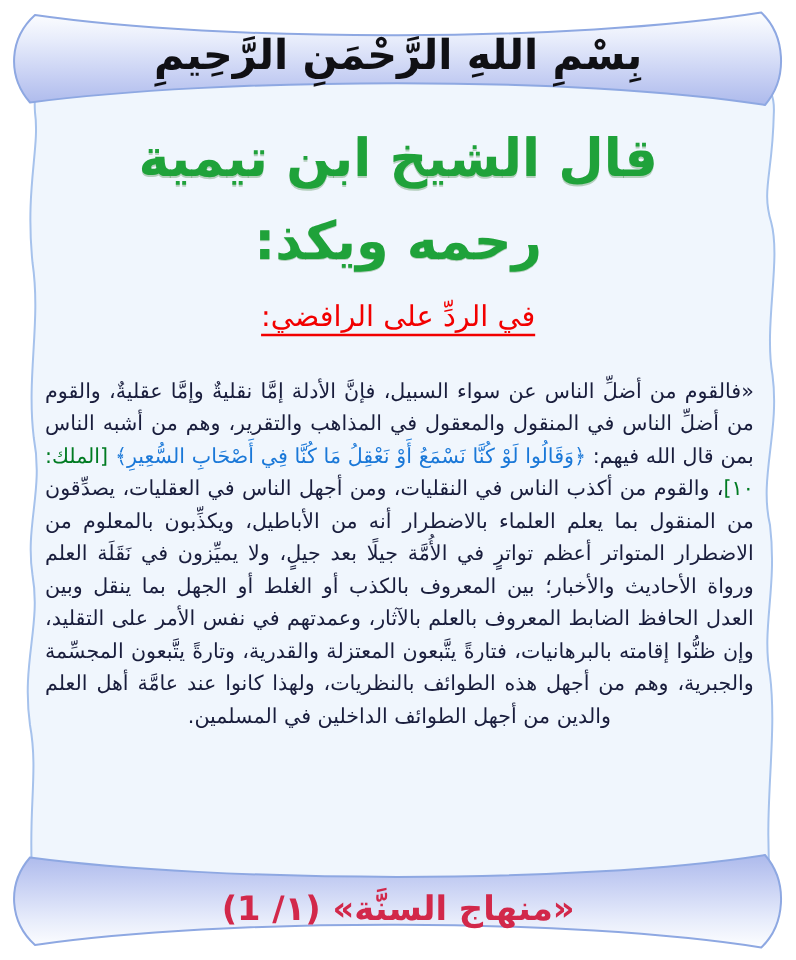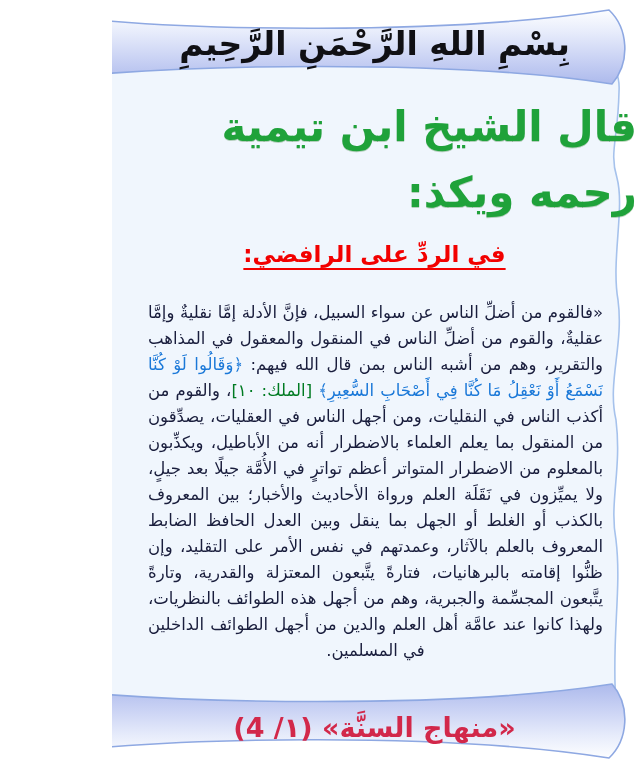--- a/index.html
+++ b/index.html
@@ -1,18 +1,18 @@
 <!DOCTYPE html>
 <html lang="ar" dir="rtl" style="--title-green: #1fa23a; --heading-red: #f20000; --verse-blue: #1a78d8; --reference-green: #007b22; --body-navy: #191d3c; --footer-crimson: #d2284a; --scroll-blue: #b3c0ee; --parchment-blue: #f0f6fd; --ink-black: #101014;"><head>
 <meta charset="utf-8">
 <style>
   html,body{margin:0;padding:0;background:#ffffff;}
   #page{
     position:relative;
-    width:525px;height:768px;
+    width:637px;height:768px;
     background:#ffffff;
     overflow:hidden;
     font-family:"DejaVu Sans",sans-serif;
     direction:rtl;
   }
   #decor{position:absolute;inset:0;width:637px;height:768px;}
   .layer{position:absolute;left:0;right:0;text-align:center;}
 
   #bismillah{
     top:24px;
@@ -21,26 +21,25 @@
     color:var(--ink-black);
     letter-spacing:1px;
   }
   #title{
     top:94px;
     font-size:42px;
     line-height:66px;
     font-weight:bold;
     color:var(--title-green);
     text-shadow:0 1px 0 rgba(0,90,0,0.25);
-    text-align:right;
   }
   #subtitle{
     top:241px;
     font-size:23px;
-    font-weight:bold;
+    font-weight:normal;
     color:var(--heading-red);
   }
   #subtitle span{
     text-decoration:underline;
     text-underline-offset:6px;
     text-decoration-thickness:2px;
   }
   #body{
     position:absolute;
     top:283px;right:34px;left:36px;height:416px;
@@ -118,15 +117,15 @@
   </div>
 
   <div id="subtitle" class="layer">
     <span>في الردِّ على الرافضي:</span>
   </div>
 
   <p id="body">
     <span>«فالقوم من أضلِّ الناس عن سواء السبيل، فإنَّ الأدلة إمَّا نقليةٌ وإمَّا عقليةٌ، والقوم من أضلِّ الناس في المنقول والمعقول في المذاهب والتقرير، وهم من أشبه الناس بمن قال الله فيهم: </span><span class="verse">﴿وَقَالُوا لَوْ كُنَّا نَسْمَعُ أَوْ نَعْقِلُ مَا كُنَّا فِي أَصْحَابِ السُّعِيرِ﴾</span><span class="ref"> [الملك: ١٠]</span><span>، والقوم من أكذب الناس في النقليات، ومن أجهل الناس في العقليات، يصدِّقون من المنقول بما يعلم العلماء بالاضطرار أنه من الأباطيل، ويكذِّبون بالمعلوم من الاضطرار المتواتر أعظم تواترٍ في الأُمَّة جيلًا بعد جيلٍ، ولا يميِّزون في نَقَلَة العلم ورواة الأحاديث والأخبار؛ بين المعروف بالكذب أو الغلط أو الجهل بما ينقل وبين العدل الحافظ الضابط المعروف بالعلم بالآثار، وعمدتهم في نفس الأمر على التقليد، وإن ظنُّوا إقامته بالبرهانيات، فتارةً يتَّبعون المعتزلة والقدرية، وتارةً يتَّبعون المجسِّمة والجبرية، وهم من أجهل هذه الطوائف بالنظريات، ولهذا كانوا عند عامَّة أهل العلم والدين من أجهل الطوائف الداخلين في المسلمين.</span>
   </p>
 
-  <div id="footer" class="layer">«منهاج السنَّة» (١/ 4)</div>
+  <div id="footer" class="layer">«منهاج السنَّة» (١/ 1)</div>
 
 </div>
 
 </body></html>

